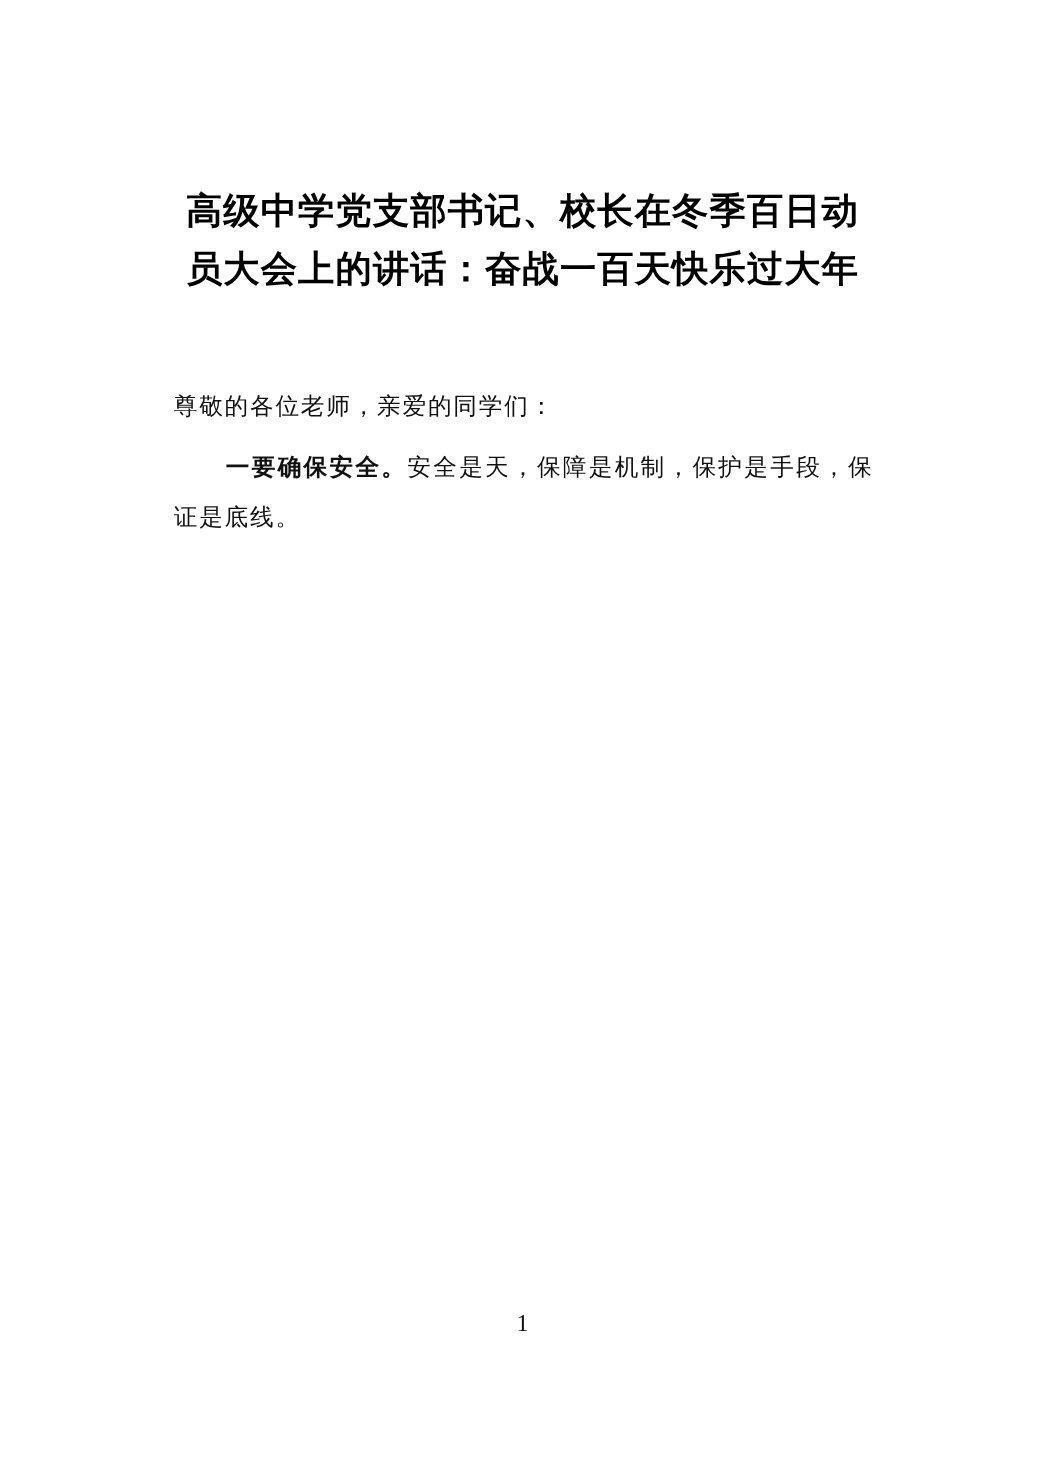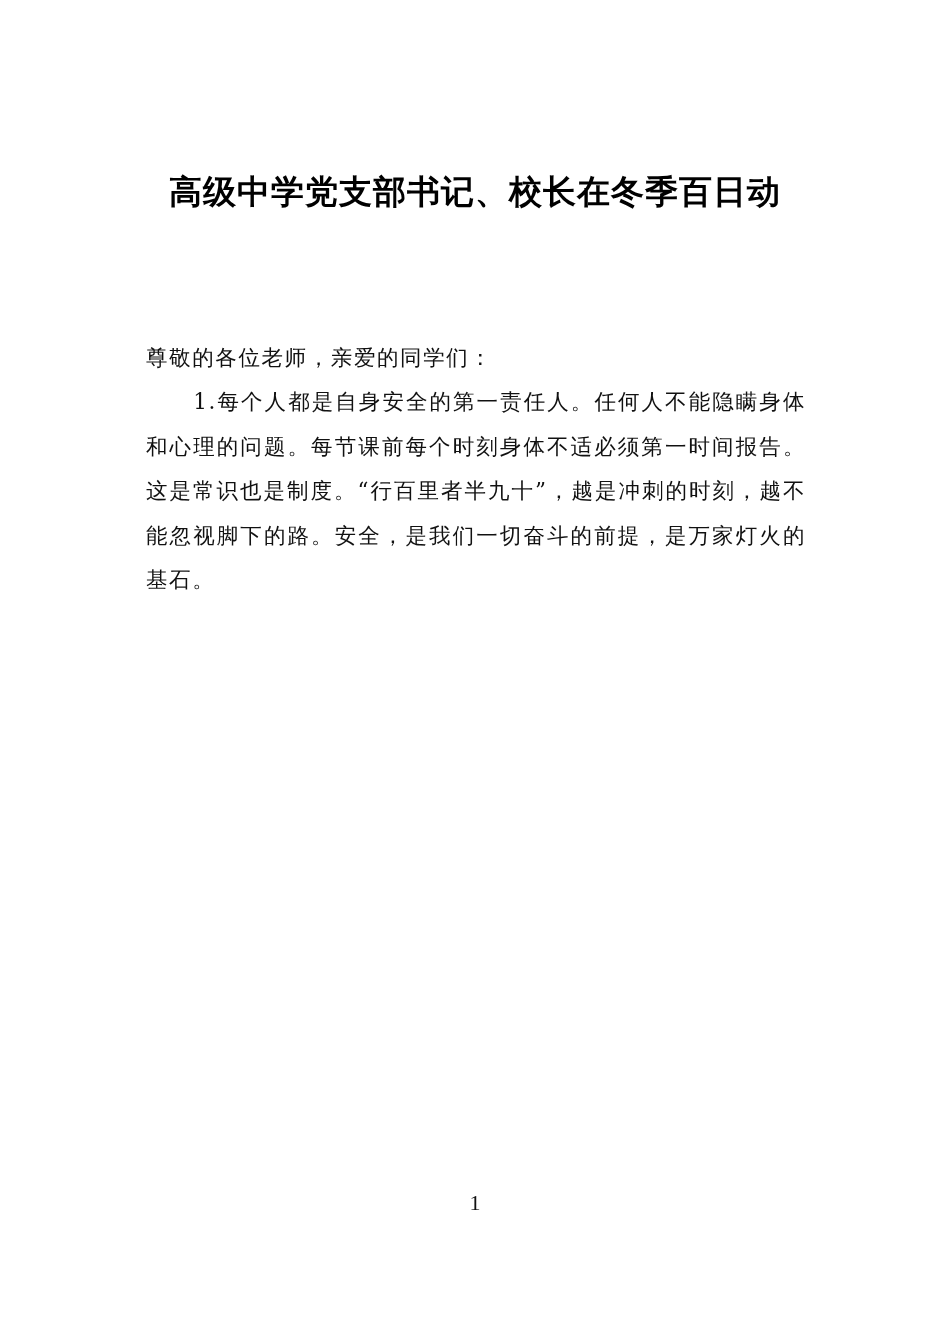--- a/index.html
+++ b/index.html
@@ -7,33 +7,34 @@
          font-family: "DejaVu Serif", "Liberation Serif", serif; color: #111; }
   .page { position: absolute; left: 0; top: 0; width: 950px; height: 1080px; background: #fff; }
   .title { position: absolute; left: 140px; width: 670px; top: 166px;
            font-family: "DejaVu Sans", "Liberation Sans", sans-serif;
            font-weight: bold; font-size: 33px; line-height: 52px; text-align: center;
            letter-spacing: 1px; color: #000; }
   .title div { white-space: nowrap; }
   .body { position: absolute; left: 146px; width: 660px; top: 336px;
           font-size: 21.5px; line-height: 44.4px; text-align: justify;
           text-justify: inter-character; letter-spacing: 1.6px; color: #111; }
-  .body p { margin: 0; }
+  .body p { margin: 12px; }
   .indent { text-indent: 2.2em; }
   .bold { font-weight: bold; font-family: "DejaVu Sans", "Liberation Sans", sans-serif; }
   .pageno { position: absolute; left: 0; width: 950px; top: 1190px; text-align: center;
             font-family: "Liberation Serif", serif; font-size: 22px; color: #111; }
 </style>
 </head>
 <body>
 
 <div class="page">
   <div class="title">
     <div>高级中学党支部书记、校长在冬季百日动</div>
+    <div>员大会上的讲话：奋战一百天快乐过大年</div>
   </div>
 
   <div class="body">
     <p>尊敬的各位老师，亲爱的同学们：</p>
-    <p class="indent">1.每个人都是自身安全的第一责任人。任何人不能隐瞒身体和心理的问题。每节课前每个时刻身体不适必须第一时间报告。这是常识也是制度。“行百里者半九十”，越是冲刺的时刻，越不能忽视脚下的路。安全，是我们一切奋斗的前提，是万家灯火的基石。</p>
+    <p class="indent"><span class="bold">一要确保安全。</span><span>安全是天，保障是机制，保护是手段，保证是底线。</span></p>
   </div>
 
   <div class="pageno">1</div>
 </div>
 
 </body></html>

